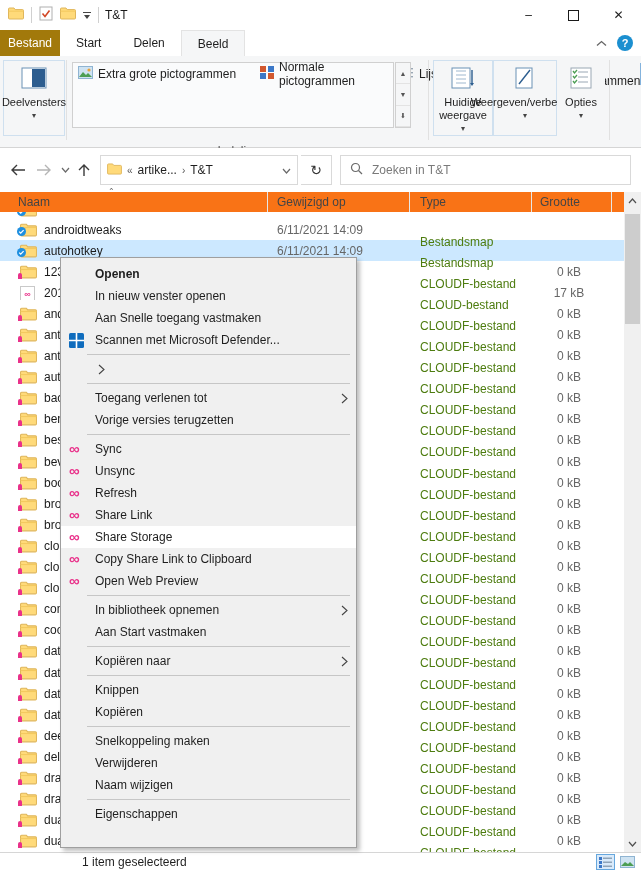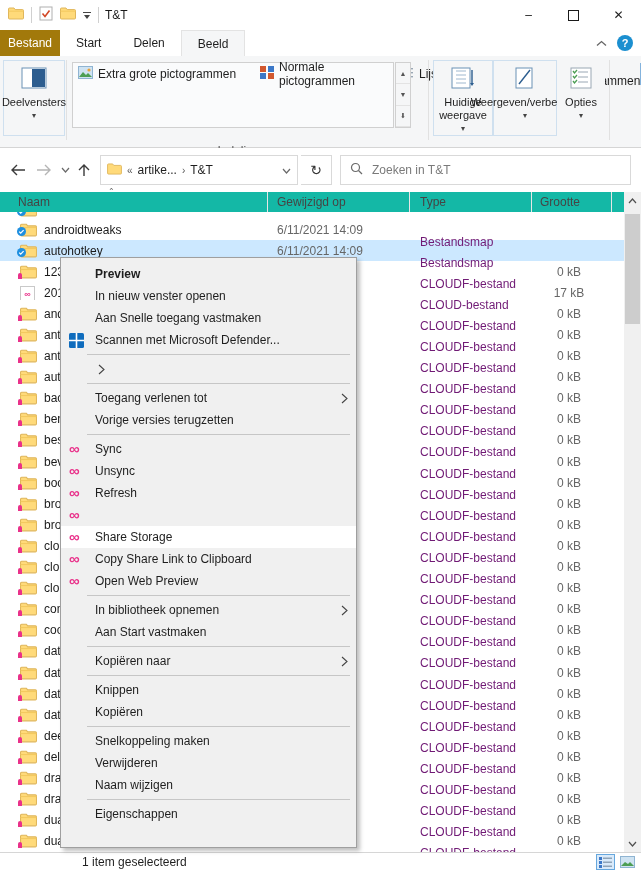--- a/index.html
+++ b/index.html
@@ -46,33 +46,33 @@
   .crumbbox{position:absolute;left:100px;top:7px;width:198px;height:30px;border:1px solid #d9d9d9;box-sizing:border-box;
             display:flex;align-items:center;gap:5px;padding:0 6px;}
   .refreshbox{position:absolute;left:301px;top:7px;width:31px;height:30px;border:1px solid #d9d9d9;border-left:none;
               box-sizing:border-box;display:flex;align-items:center;justify-content:center;font-size:14px;color:#333;}
   .searchbox{position:absolute;left:340px;top:7px;width:291px;height:30px;border:1px solid #d9d9d9;box-sizing:border-box;
              display:flex;align-items:center;gap:7px;padding:0 9px;}
   .searchbox input{border:none;outline:none;flex:1;font-family:inherit;font-size:12px;color:#1e1e1e;background:transparent;}
   .searchbox input::placeholder{color:#7a7a7a;}
   .crumb-sep{font-size:10px;color:#555;}
   
-  .colheader{position:absolute;top:192px;left:0;width:624px;height:20px;display:flex;font-size:12px;color:#454545;background:#14b8a6;}
+  .colheader{position:absolute;top:192px;left:0;width:624px;height:20px;display:flex;font-size:12px;color:#454545;background:#f97316;}
   .ch{display:flex;align-items:center;border-right:1px solid #e6e6e6;box-sizing:border-box;}
   .sortcaret{position:absolute;left:108px;top:187px;font-size:8px;color:#666;}
   
   .filelist{position:absolute;top:212px;left:0;width:624px;height:640px;overflow:hidden;background:#fff;}
   .cliprow{height:7px;overflow:hidden;position:relative;}
   .cliprow .ficon{position:absolute;left:20px;top:-9px;}
   .row{height:21.1px;display:flex;align-items:center;font-size:12px;}
   .row.selected{background:#cce8ff;}
   .c-name{width:268px;padding-left:20px;box-sizing:border-box;display:flex;align-items:center;gap:7px;
           color:#1b1b1b;white-space:nowrap;overflow:hidden;}
   .c-mod{width:142px;padding-left:9px;box-sizing:border-box;color:#666;}
-  .c-type{width:122px;padding-left:10px;box-sizing:border-box;color:#701a75;margin-top:24px;}
+  .c-type{width:122px;padding-left:10px;box-sizing:border-box;color:#4d7c0f;margin-top:24px;}
   .c-size{width:80px;text-align:center;padding-right:6px;box-sizing:border-box;color:#666;}
   .ficon{position:relative;width:17px;height:14px;display:inline-block;flex:0 0 17px;}
   .badge-blue{position:absolute;left:-3px;bottom:-2px;}
   .badge-pink{position:absolute;left:-2px;bottom:-2px;width:4px;height:8px;background:#e9318a;border-radius:2px;}
   .docpage{display:flex;width:13px;height:15px;background:#fff;border:1px solid #c9c9c9;align-items:center;
            justify-content:center;color:#e9318a;font-size:9px;font-weight:bold;}
   
   .vscroll{position:absolute;top:192px;right:0;width:17px;height:660px;background:#f0f0f0;}
   .sarrow{position:absolute;left:0;width:17px;height:17px;display:flex;align-items:center;justify-content:center;color:#505050;font-size:8px;}
   .sthumb{position:absolute;left:1px;top:22px;width:15px;height:110px;background:#cdcdcd;}
@@ -739,21 +739,21 @@
           <rect x="0.5" y="0.5" width="14" height="11" fill="#cfe3f2" stroke="#8fb4d2"></rect>
           <path d="M1 10l4-4 3 2 2-2 4 4z" fill="#4d9e54"></path>
         </svg>
     </div>
   </div>
 </div>
 
 <div class="ctxmenu" id="ctxmenu">
     <div class="mitem bold">
       <span class="mico"></span>
-      <span class="mlabel">Preview</span>
+      <span class="mlabel">Openen</span>
       <span class="marrow"></span>
     </div>
     <div class="mitem">
       <span class="mico"></span>
       <span class="mlabel">In nieuw venster openen</span>
       <span class="marrow"></span>
     </div>
     <div class="mitem">
       <span class="mico"></span>
       <span class="mlabel">Aan Snelle toegang vastmaken</span>
@@ -812,20 +812,21 @@
       <span class="mico">
         <span class="odrv">∞</span>
       </span>
       <span class="mlabel">Refresh</span>
       <span class="marrow"></span>
     </div>
     <div class="mitem">
       <span class="mico">
         <span class="odrv">∞</span>
       </span>
+      <span class="mlabel">Share Link</span>
       <span class="marrow"></span>
     </div>
     <div class="mitem hover">
       <span class="mico">
         <span class="odrv">∞</span>
       </span>
       <span class="mlabel">Share Storage</span>
       <span class="marrow"></span>
     </div>
     <div class="mitem">

